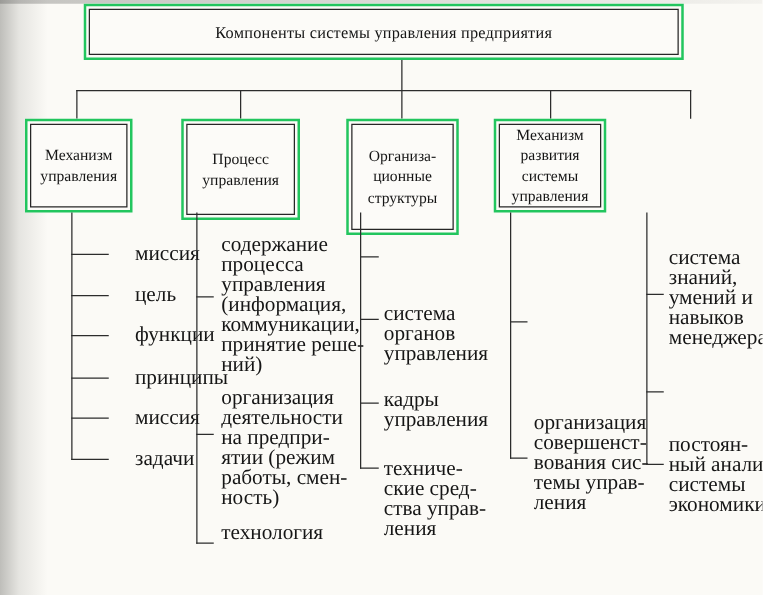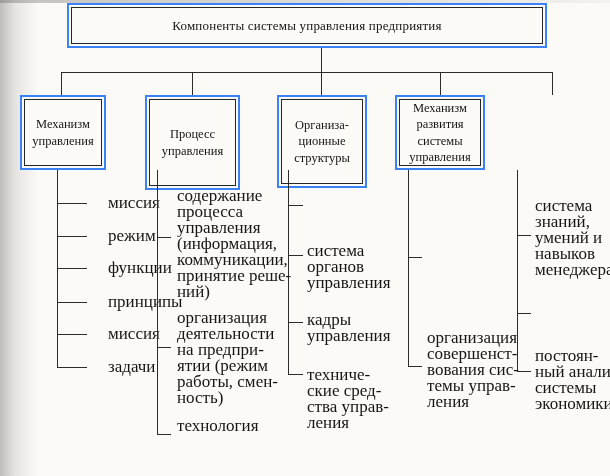--- a/index.html
+++ b/index.html
@@ -16,21 +16,21 @@
     background:linear-gradient(to right, rgba(130,130,126,.5), rgba(130,130,126,.18) 40%, rgba(130,130,126,0));
     pointer-events:none;
   }
   .scan-shade-top{
     position:absolute;left:0;top:0;width:610px;height:3px;
     background:linear-gradient(to right, rgba(90,90,88,.35), rgba(90,90,88,.05));
     pointer-events:none;
   }
   .dbox{
     position:absolute;
-    border:2px solid #3b82f6;
+    border:2px solid #22c55e;
     padding:2px;
     background:#fcfbf8;
     box-sizing:border-box;
   }
   .dbox .inner{
     width:100%;height:100%;
     border:1px solid #262626;
     box-sizing:border-box;
     display:flex;align-items:center;justify-content:center;
     text-align:center;
@@ -74,21 +74,21 @@
   <div class="line vline" style="left:321px;top:72px;height:23px"></div>
   <div class="line vline" style="left:440px;top:72px;height:23px"></div>
   <div class="line vline" style="left:552px;top:72px;height:23px"></div>
 
   <div class="dbox" style="left:20px;top:95px;width:86px;height:75px">
     <div class="inner">
         <span class="head-text">Механизм
 управления</span>
       </div>
   </div>
-  <div class="dbox" style="left:145px;top:95px;width:95px;height:95px">
+  <div class="dbox" style="left:145px;top:95px;width:95px;height:81px">
     <div class="inner">
         <span class="head-text">Процесс
 управления</span>
       </div>
   </div>
   <div class="dbox" style="left:277px;top:95px;width:90px;height:93px">
     <div class="inner">
         <span class="head-text">Организа-
 ционные
 структуры</span>
@@ -104,21 +104,21 @@
   </div>
 
   <div class="line vline" style="left:57px;top:170px;height:198px"></div>
   <div class="line tick" style="left:57px;top:203px;width:30px"></div>
   <div class="line tick" style="left:57px;top:236px;width:30px"></div>
   <div class="line tick" style="left:57px;top:268px;width:30px"></div>
   <div class="line tick" style="left:57px;top:302px;width:30px"></div>
   <div class="line tick" style="left:57px;top:334px;width:30px"></div>
   <div class="line tick" style="left:57px;top:367px;width:30px"></div>
   <div class="item" style="left:108px;top:195px">миссия</div>
-  <div class="item" style="left:108px;top:228px">режим</div>
+  <div class="item" style="left:108px;top:228px">цель</div>
   <div class="item" style="left:108px;top:260px">функции</div>
   <div class="item" style="left:108px;top:294px">принципы</div>
   <div class="item" style="left:108px;top:326px">миссия</div>
   <div class="item" style="left:108px;top:359px">задачи</div>
 
   <div class="line vline" style="left:157px;top:170px;height:265px"></div>
   <div class="line tick" style="left:157px;top:237px;width:14px"></div>
   <div class="line tick" style="left:157px;top:347px;width:14px"></div>
   <div class="line tick" style="left:157px;top:434px;width:14px"></div>
   <div class="item" style="left:177px;top:188px">содержание

